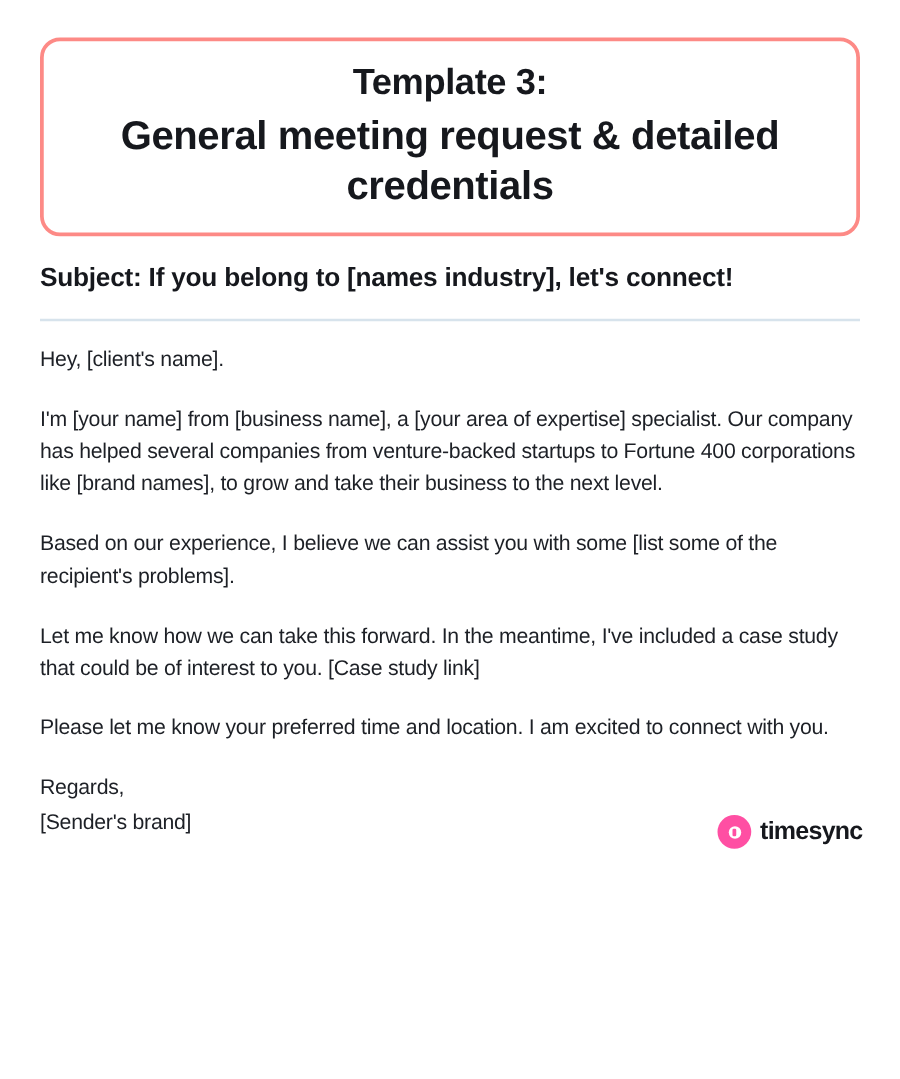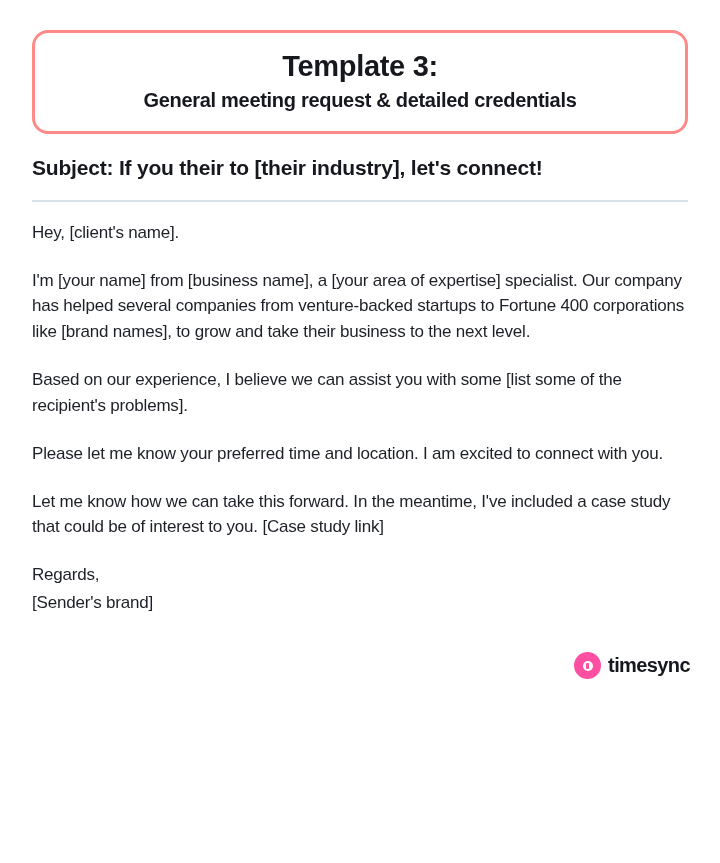--- a/index.html
+++ b/index.html
@@ -31,21 +31,21 @@
   }
   .header-title {
     font-size: 29px;
     font-weight: 700;
     letter-spacing: -0.3px;
     line-height: 1.2;
     margin: 0 0 4px 0;
     color: #16181d;
   }
   .header-sub {
-    font-size: 20px;
+    font-size: 32px;
     font-weight: 600;
     letter-spacing: -0.3px;
     line-height: 1.25;
     margin: 0;
     color: #16181d;
   }
   .subject-line {
     margin-top: 22px;
     font-size: 21px;
     font-weight: 700;
@@ -122,30 +122,30 @@
 </head>
 <body>
 
 <div class="page">
 
   <div class="header-card">
     <div class="header-title">Template 3:</div>
     <div class="header-sub">General meeting request &amp; detailed credentials</div>
   </div>
 
-  <div class="subject-line">Subject: If you their to [their industry], let's connect!</div>
+  <div class="subject-line">Subject: If you belong to [names industry], let's connect!</div>
 
   <div class="divider"></div>
 
   <div class="body-text">
     <p class="para">Hey, [client's name].</p>
     <p class="para">I'm [your name] from [business name], a [your area of expertise] specialist. Our company has helped several companies from venture-backed startups to Fortune 400 corporations like [brand names], to grow and take their business to the next level.</p>
     <p class="para">Based on our experience, I believe we can assist you with some [list some of the recipient's problems].</p>
+    <p class="para">Let me know how we can take this forward. In the meantime, I've included a case study that could be of interest to you. [Case study link]</p>
     <p class="para">Please let me know your preferred time and location. I am excited to connect with you.</p>
-    <p class="para">Let me know how we can take this forward. In the meantime, I've included a case study that could be of interest to you. [Case study link]</p>
     <div class="sign-off">
       <div>Regards,</div>
       <div>[Sender's brand]</div>
     </div>
   </div>
 
   <div class="brand">
     <span class="brand-mark">
         <span class="inner"></span>
       </span>

